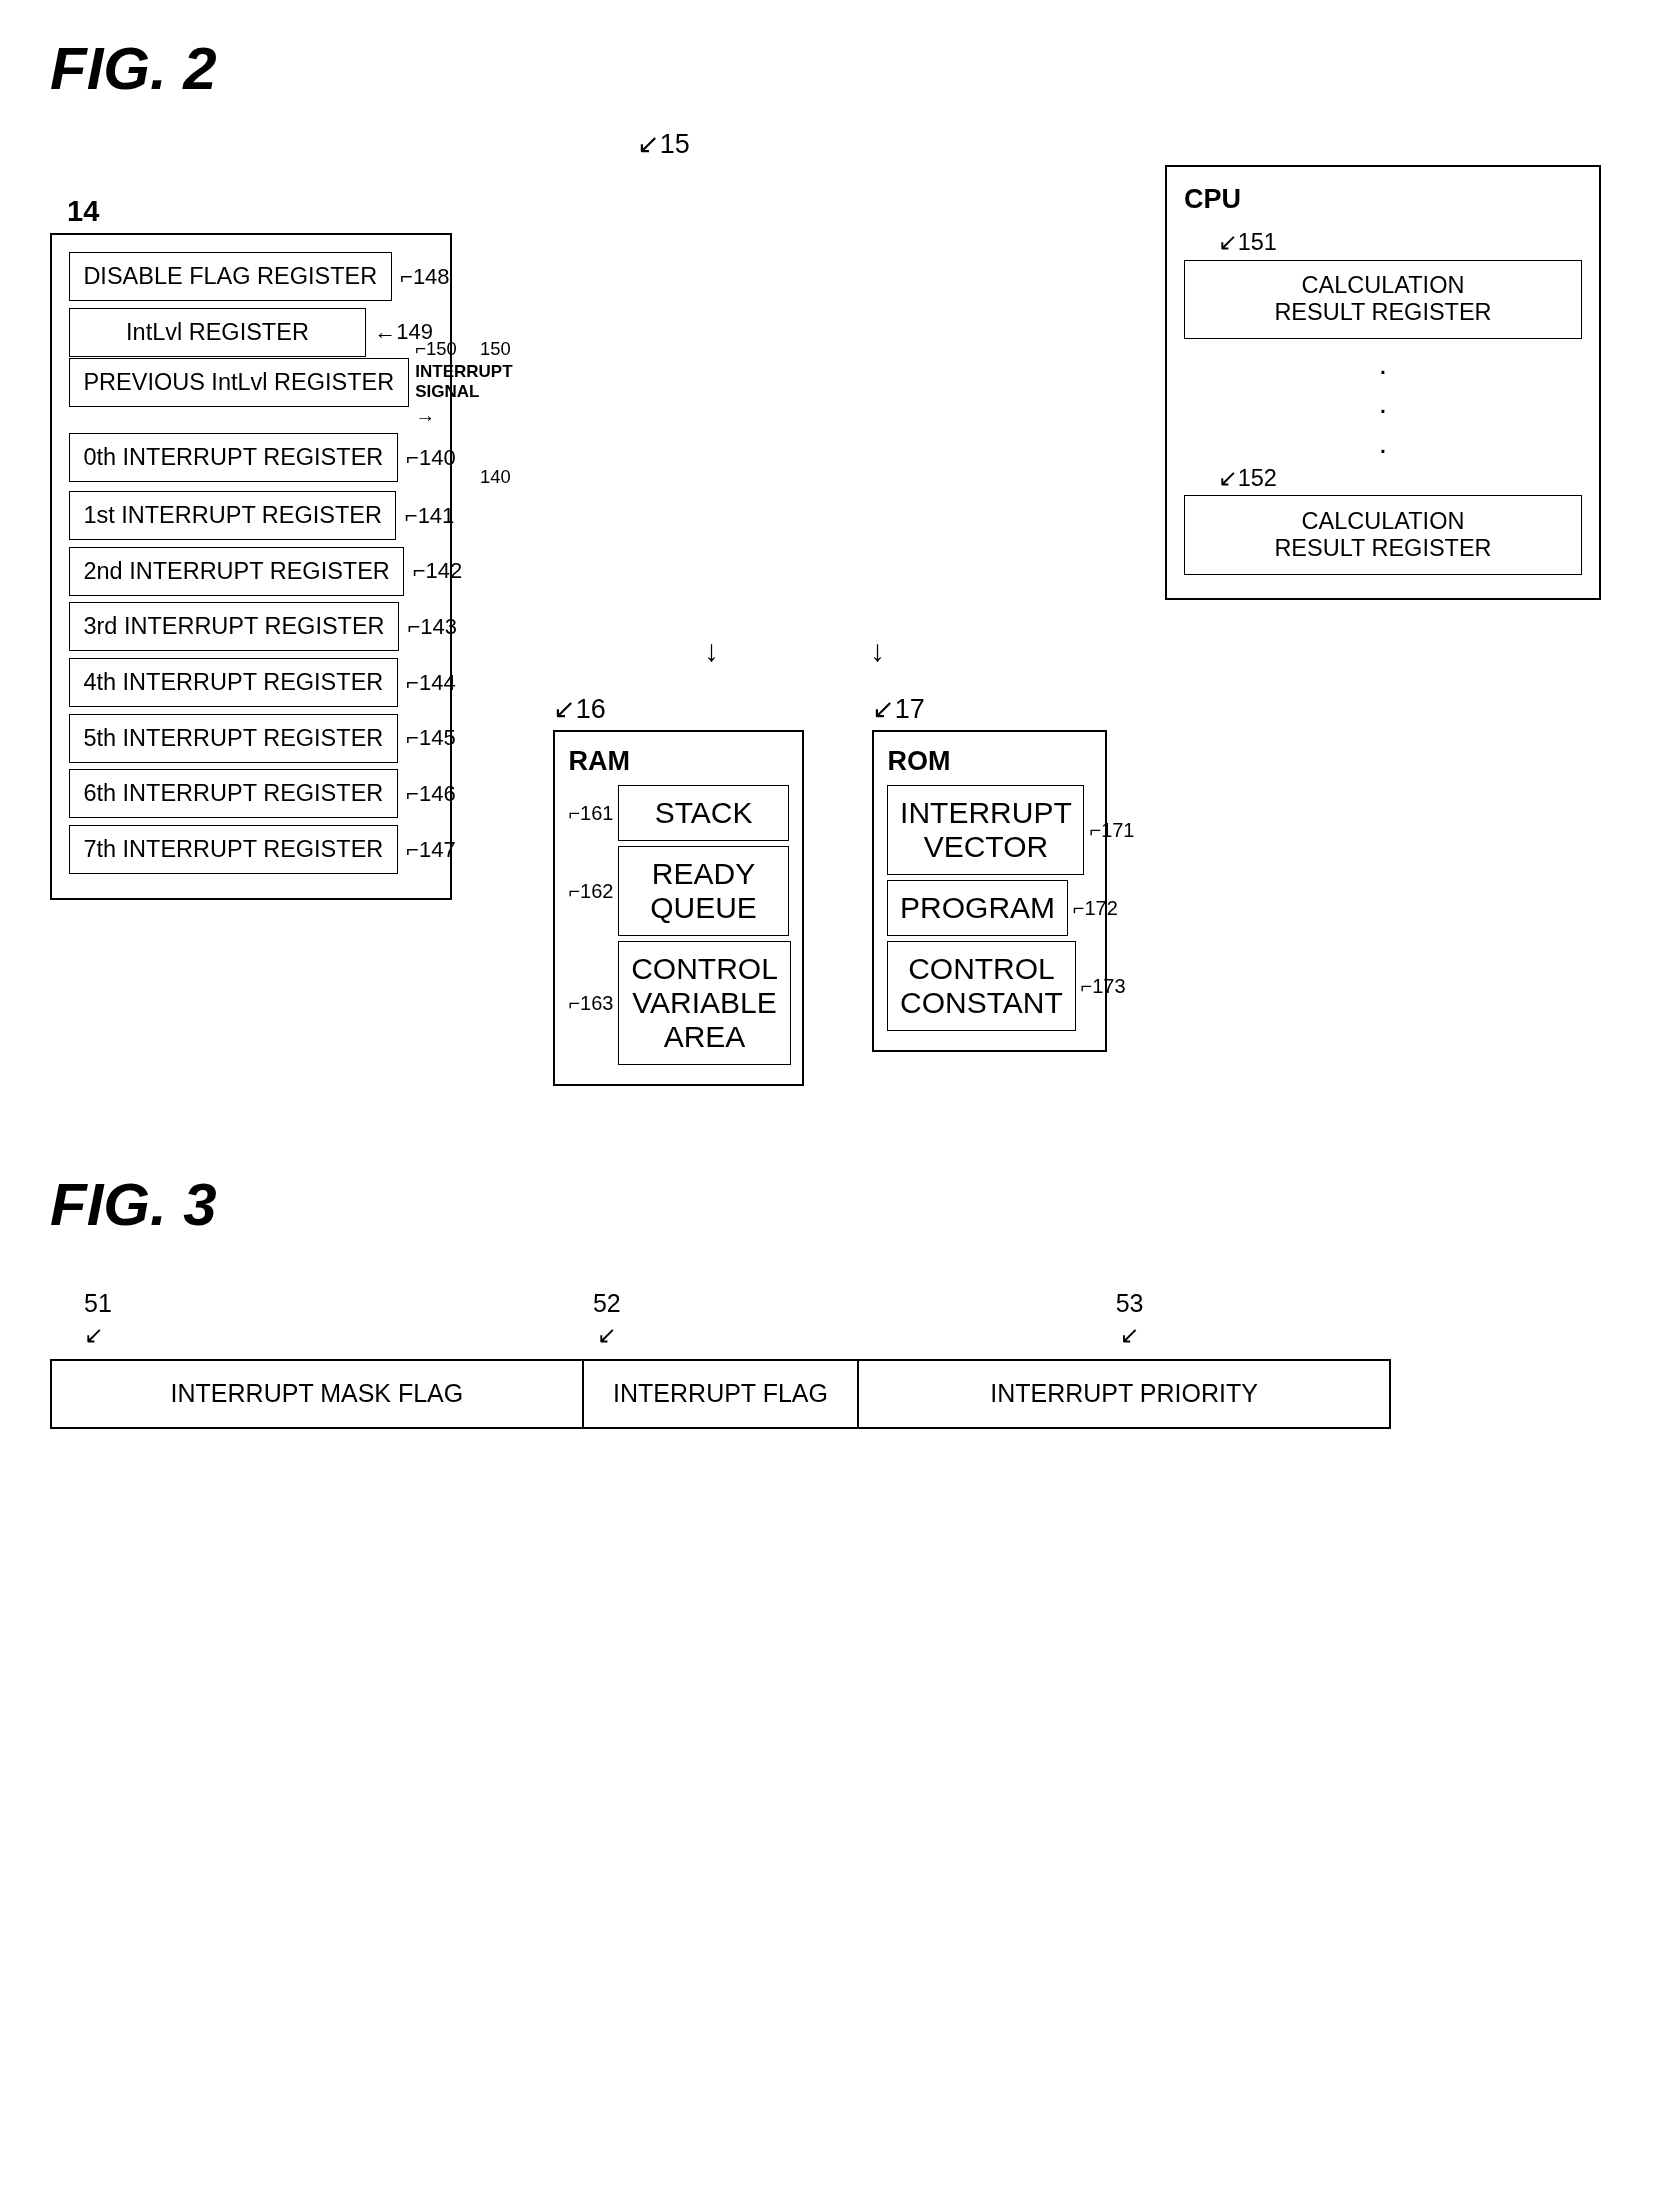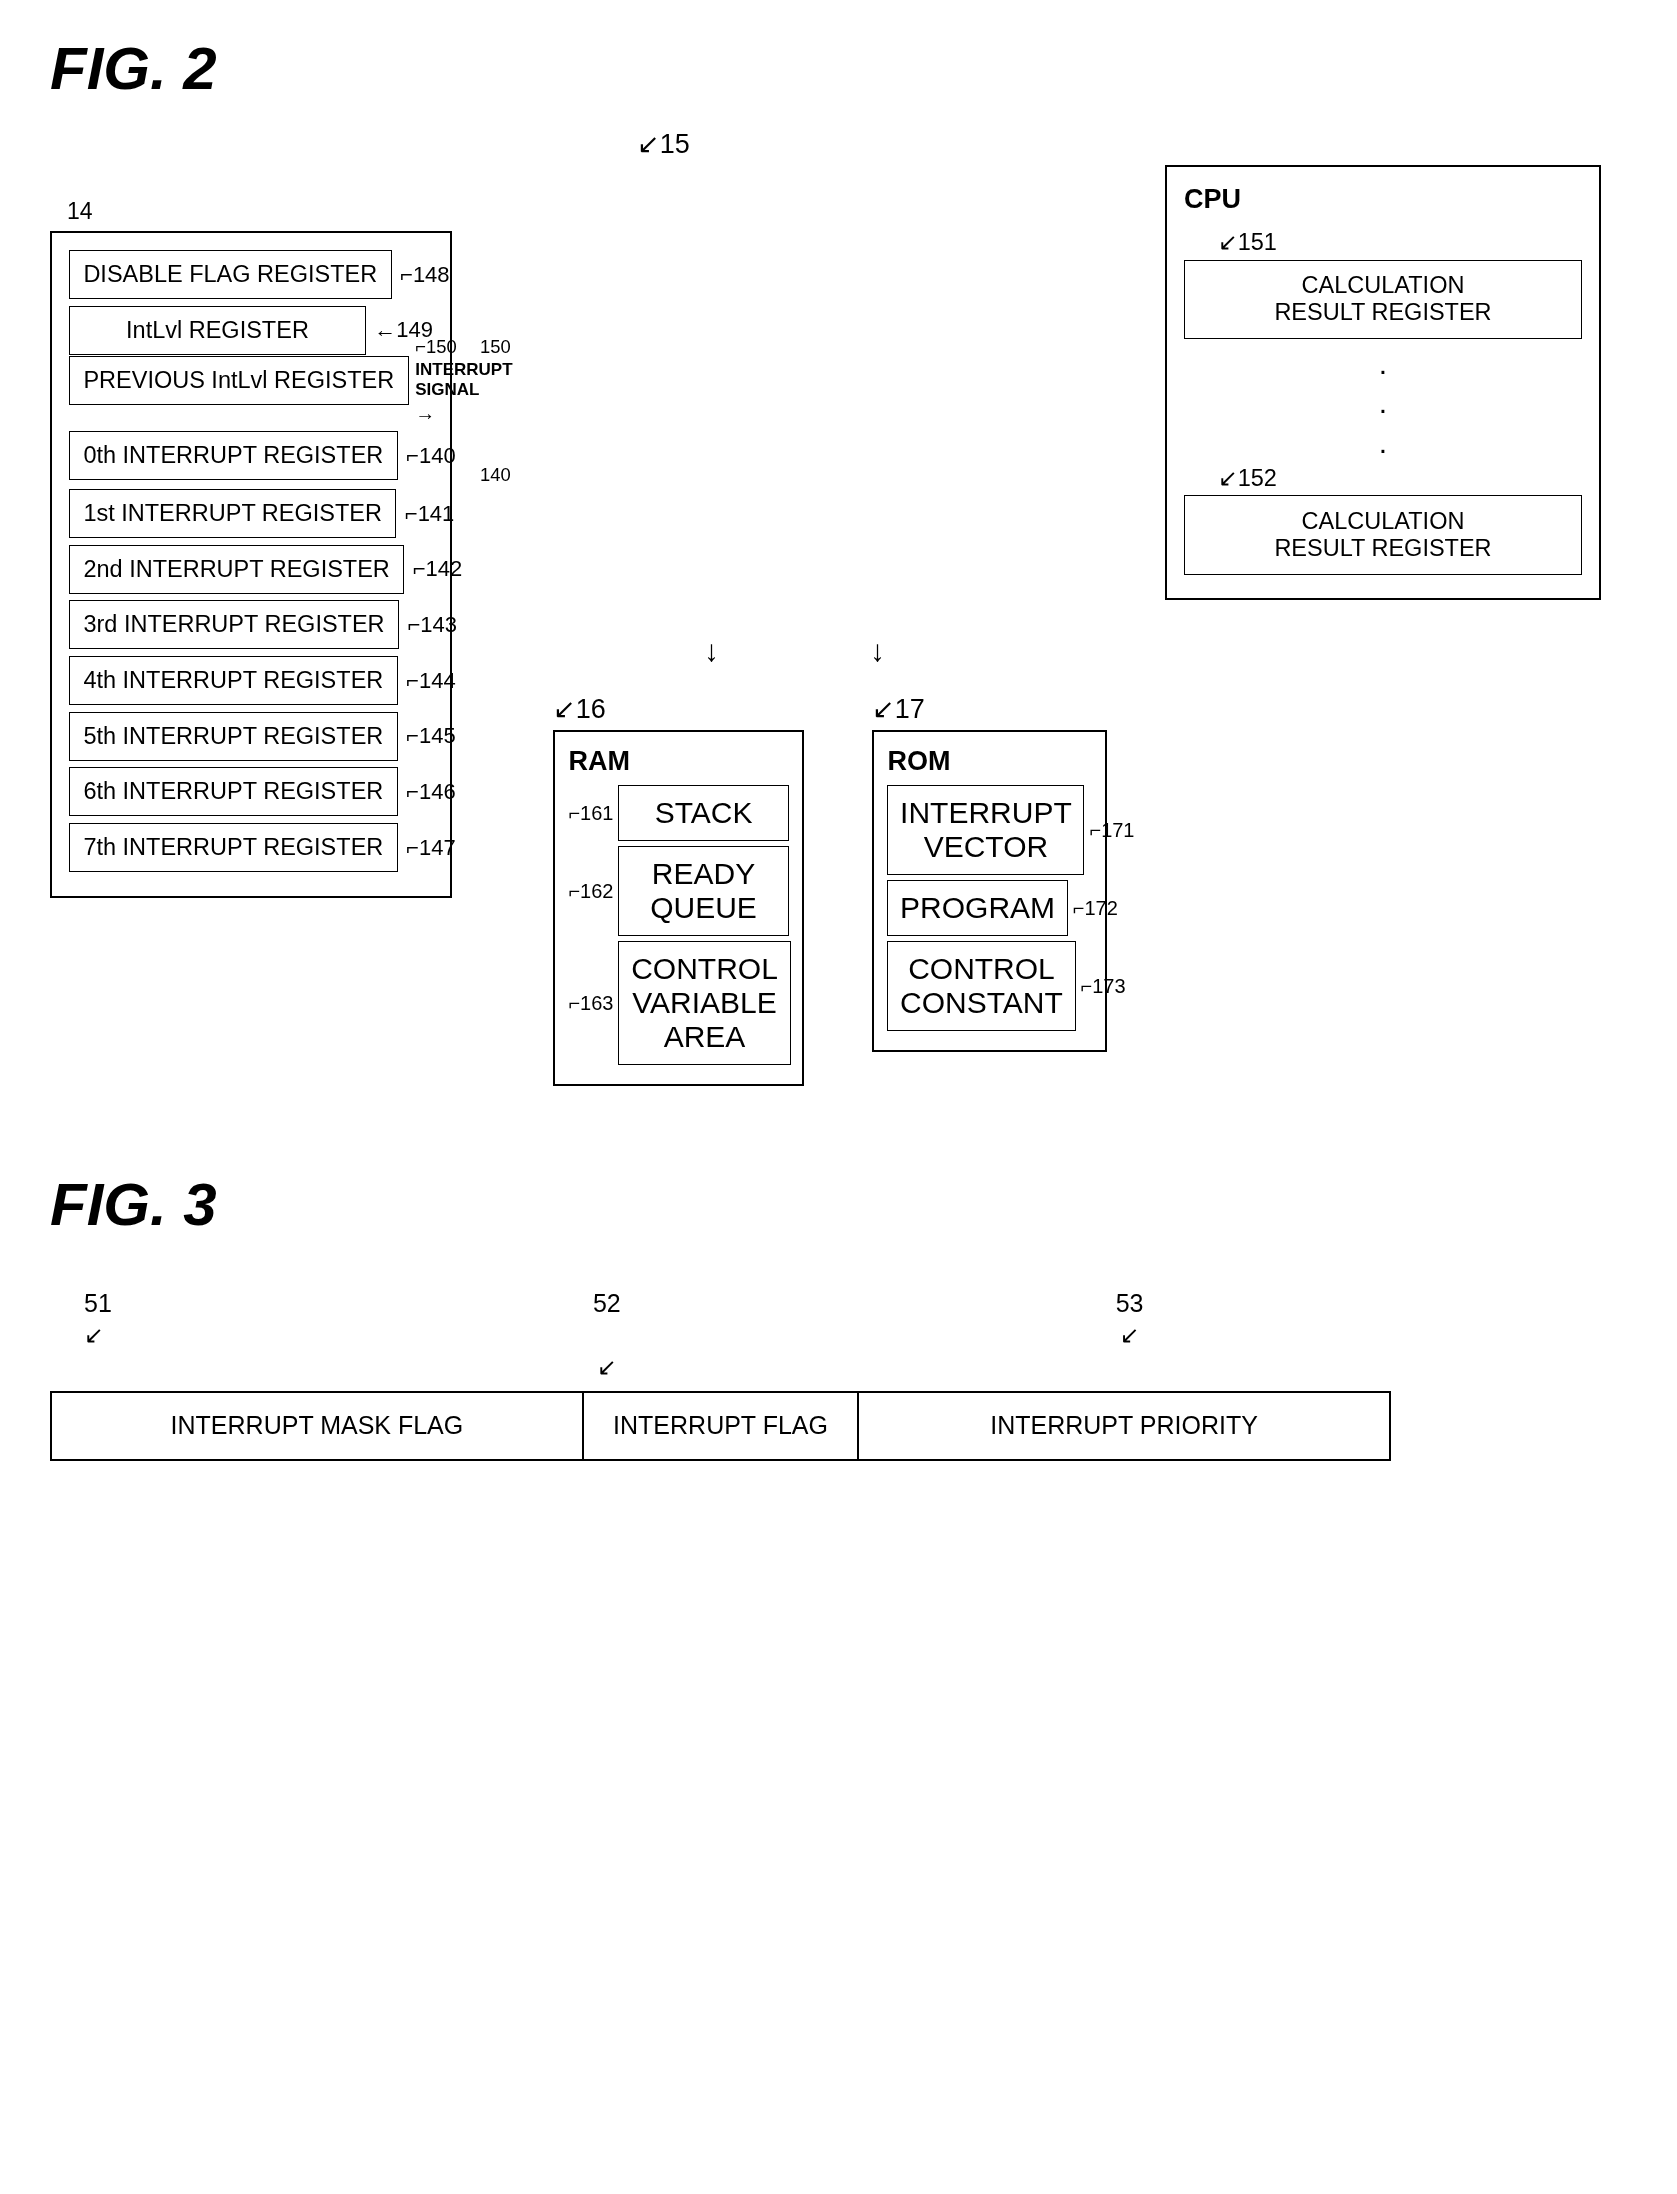--- a/index.html
+++ b/index.html
@@ -167,21 +167,21 @@
 <body>
 
 <div>
   <div class="fig-title">FIG. 2</div>
 
   <div class="fig2-wrapper">
     <div class="fig2-inner">
 
       <div class="left-col">
         <div style="position:relative; display:inline-block; font-size:27px; margin-bottom:5px; margin-left:17px;">
-          <span style="font-size:23px;">14</span>
+          <span style="font-size:29px;font-weight:bold;">14</span>
         </div>
         <div class="block-14">
 
           <div class="register-with-ref">
             <div class="register-row">DISABLE FLAG REGISTER</div>
             <span class="register-ref">⌐<span>148</span></span>
           </div>
           <div class="register-with-ref">
             <div class="register-row">IntLvl REGISTER</div>
             <span class="register-ref">←<span>149</span></span>
@@ -305,21 +305,21 @@
 <div style="margin-top: 84px;">
   <div class="fig-title">FIG. 3</div>
 
   <div class="fig3-table-container">
 
     <div style="display:flex; margin-bottom:10px; width:1341px;">
       <div style="flex:1; display:flex; flex-direction:column; align-items:flex-start; padding-left:34px;">
         <div style="font-size:25px; margin-bottom:3.4px;">51</div>
         <div style="font-size:23.5px;">↙</div>
       </div>
-      <div style="flex:2; display:flex; flex-direction:column; align-items:center;gap:32px;">
+      <div style="flex:2; display:flex; flex-direction:column; align-items:center;">
         <div style="font-size:25px; margin-bottom:3.4px;">52</div>
         <div style="font-size:23.5px;">↙</div>
       </div>
       <div style="flex:2; display:flex; flex-direction:column; align-items:center;">
         <div style="font-size:25px; margin-bottom:3.4px;">53</div>
         <div style="font-size:23.5px;">↙</div>
       </div>
     </div>
     <div class="fig3-table" style="width:1341px; border:2.5px solid #000;">
       <div class="fig3-cell" style="flex:2; border-right:2.5px solid #000;">INTERRUPT  MASK FLAG</div>

